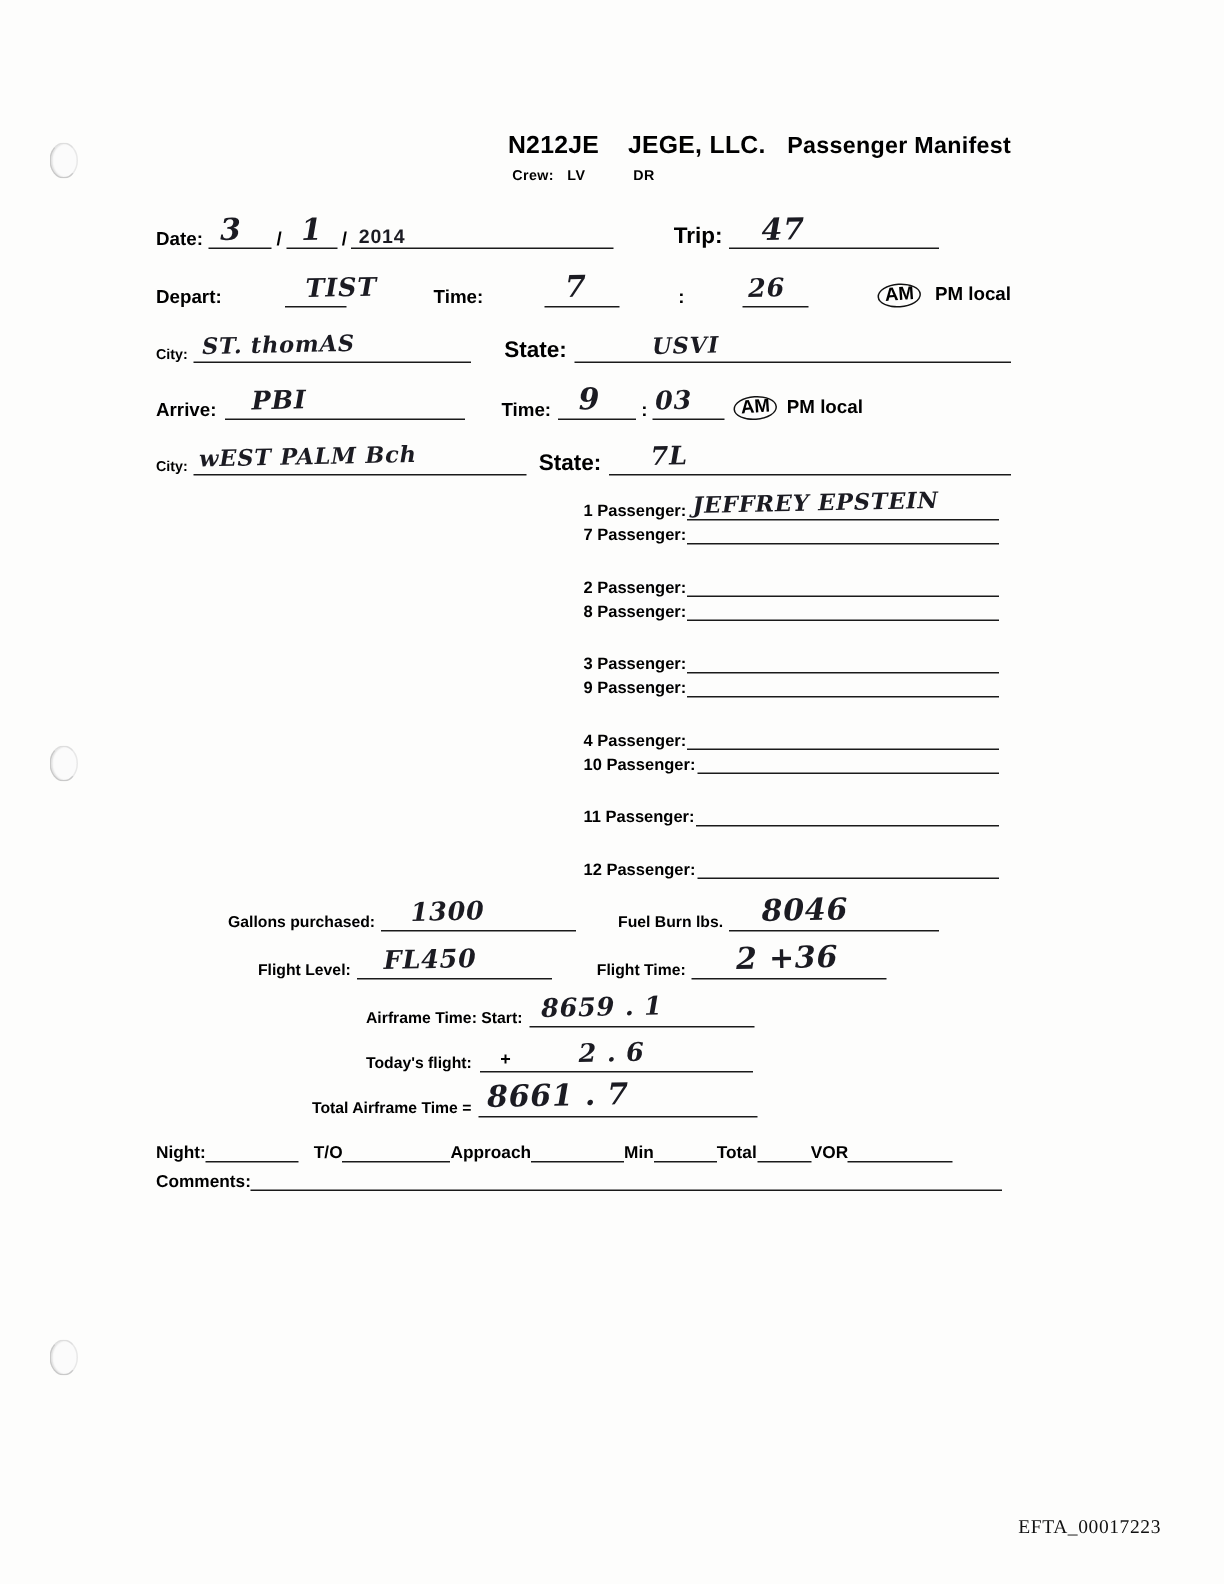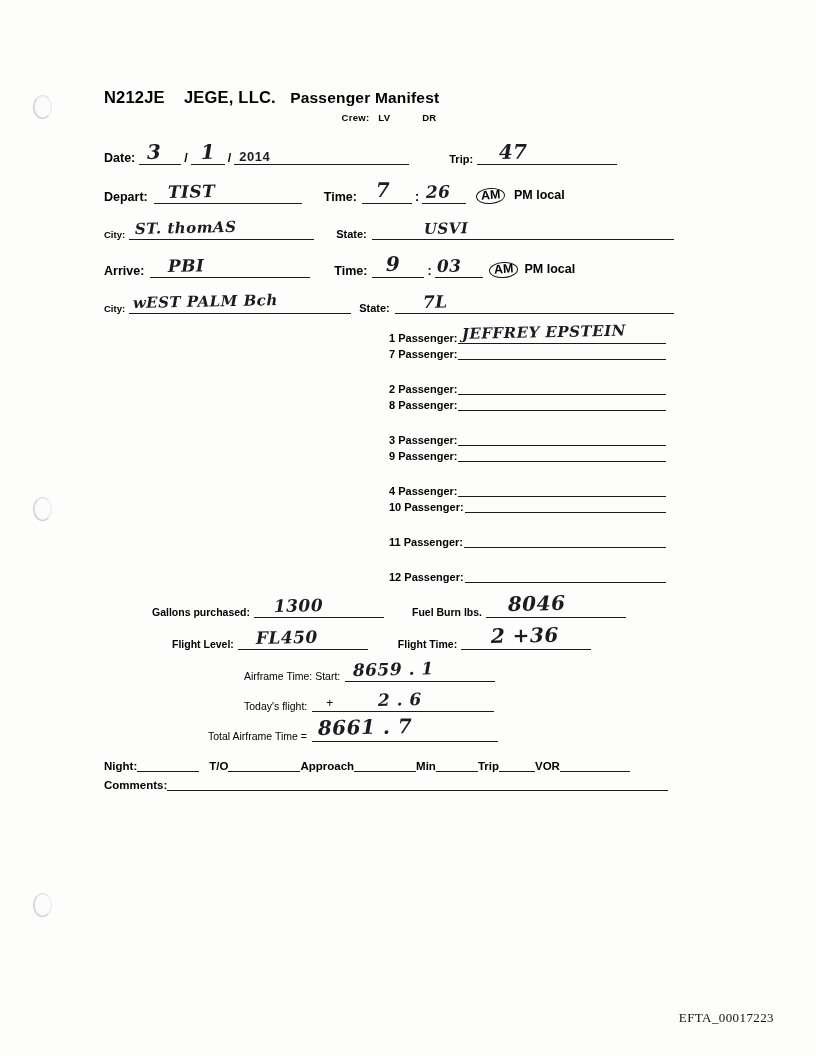--- a/index.html
+++ b/index.html
@@ -40,21 +40,21 @@
 
   .sheet {
     position: absolute;
     left: 104px;
     top: 88px;
     width: 570px;
   }
 
   
   .title-row {
-    text-align: left;
+    text-align: right;
     font-weight: bold;
     font-size: 16.5px;
     letter-spacing: 0.2px;
     white-space: nowrap;
   }
   .title-row .tail { font-size: 15.5px; }
   .crew-row {
     text-align: center;
     font-size: 9.5px;
     font-weight: bold;
@@ -65,21 +65,21 @@
 
   
   .row {
     position: relative;
     display: flex;
     align-items: flex-end;
     font-size: 12.5px;
     font-weight: bold;
   }
   .lbl { white-space: nowrap; }
-  .lbl.sm { font-size: 11px; }
+  .lbl.sm { font-size: 15px; }
   .lbl.xs { font-size: 9.5px; }
   .fill {
     position: relative;
     border-bottom: 1.2px solid #1a1a1a;
     flex: 1;
     height: 15px;
   }
   .fill.short { flex: none; }
 
   
@@ -132,21 +132,21 @@
   .pax-cell .fill { margin-left: 1px; margin-right: 8px; }
 
   
   .fuel-block { margin-top: 16px; padding-left: 48px; }
   .fuel-row { display: flex; align-items: flex-end; margin-bottom: 16px; }
   .fuel-row .lbl { font-size: 10.5px; font-weight: bold; }
 
   
   .af-block { margin-top: 6px; padding-left: 140px; }
   .af-row { display: flex; align-items: flex-end; margin-bottom: 14px; }
-  .af-row .lbl { font-size: 10.5px; font-weight: normal; white-space: nowrap; }
+  .af-row .lbl { font-size: 10.5px; font-weight: bold; white-space: nowrap; }
 
   
   .footer-block { margin-top: 10px; }
   .footer-row { display: flex; align-items: flex-end; font-size: 11.5px; font-weight: bold; }
   .footer-row .lbl { white-space: nowrap; text-align: center; }
 
   .bates {
     position: absolute;
     right: 42px;
     bottom: 30px;
@@ -194,21 +194,21 @@
       <span class="slash">/</span>
       <span class="fill" style="max-width:175px;">
         <span class="hw" style="left:5px; bottom:0px; font-size:13px; font-style:normal; font-family:'Liberation Sans',sans-serif; transform:none;">2014</span>
       </span>
       <span class="lbl sm" style="margin-left:40px;">Trip:</span>
       <span class="fill" style="max-width:140px; margin-left:4px;">
         <span class="hw big" style="left:22px; bottom:0px;">47</span>
       </span>
     </div>
 
-    <div class="row" style="margin-top:23px;">
+    <div class="row" style="margin-top:23px;gap:36px;">
       <span class="lbl">Depart:</span>
       <span class="fill" style="max-width:148px; margin-left:6px;">
         <span class="hw med" style="left:14px;">TIST</span>
       </span>
       <span class="lbl" style="margin-left:22px;">Time:</span>
       <span class="fill short" style="width:50px; margin-left:5px;">
         <span class="hw big" style="left:14px;">7</span>
       </span>
       <span class="slash">:</span>
       <span class="fill short" style="width:44px;">
@@ -399,21 +399,21 @@
           <span class="hw sm" style="left:4px;"></span>
         </span>
         <span class="lbl">Approach</span>
         <span class="fill" style="max-width:62px;">
           <span class="hw sm" style="left:4px;"></span>
         </span>
         <span class="lbl">Min</span>
         <span class="fill" style="max-width:42px;">
           <span class="hw sm" style="left:4px;"></span>
         </span>
-        <span class="lbl">Trip</span>
+        <span class="lbl">Total</span>
         <span class="fill" style="max-width:36px;">
           <span class="hw sm" style="left:4px;"></span>
         </span>
         <span class="lbl">VOR</span>
         <span class="fill" style="max-width:70px;">
           <span class="hw sm" style="left:4px;"></span>
         </span>
       </div>
       <div class="footer-row" style="margin-top:3px;">
         <span class="lbl">Comments:</span>

